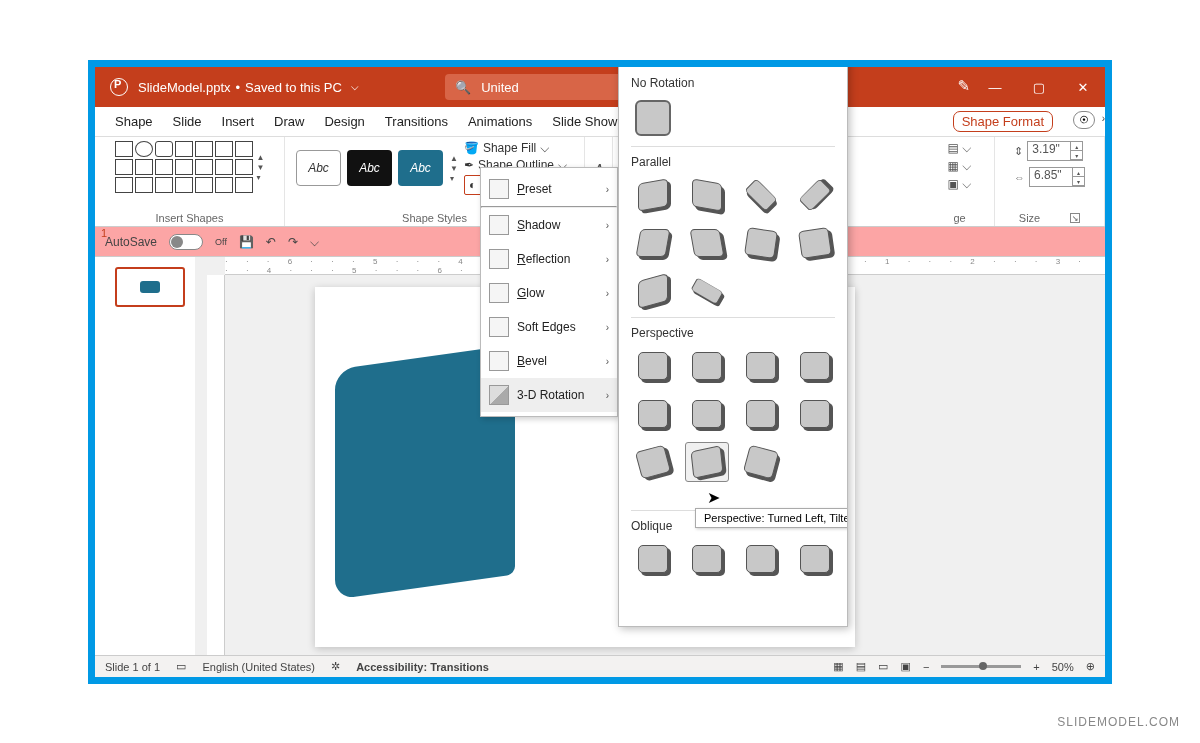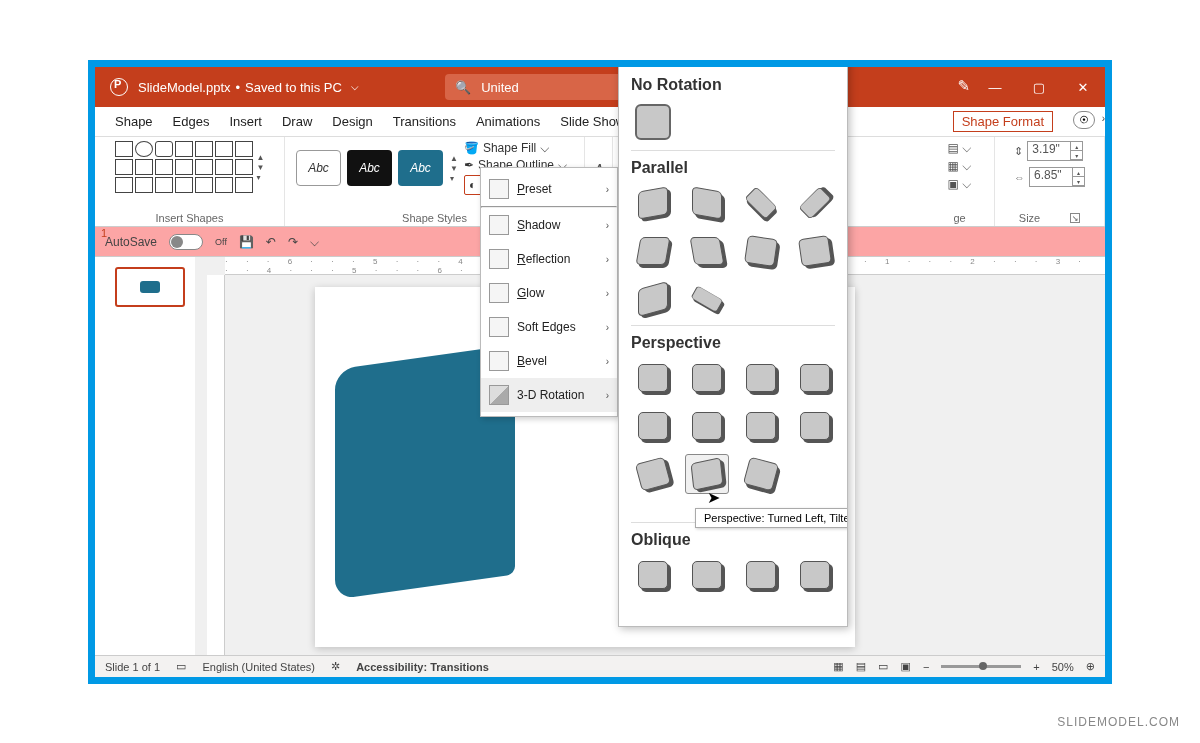--- a/index.html
+++ b/index.html
@@ -70,21 +70,21 @@
 
 .effects-menu { position: absolute; left: 385px; top: 100px; width: 138px; background: #fff; border: 1px solid #bbb; box-shadow: 2px 2px 6px rgba(0,0,0,0.2); z-index: 10; padding: 4px 0; }
 .effects-menu .item { display: flex; align-items: center; padding: 7px 8px; font-size: 12px; color: #222; gap: 8px; cursor: pointer; position: relative; }
 .effects-menu .item:hover, .effects-menu .item.hover { background: #eee; }
 .effects-menu .swatch { width: 20px; height: 20px; border: 1px solid #999; background: #f5f5f5; }
 .effects-menu .swatch.cube { background: linear-gradient(135deg, #ddd 50%, #aaa 50%); }
 .effects-menu .arrow { position: absolute; right: 8px; font-size: 10px; color: #555; }
 
 
 .rotation-gallery { position: absolute; left: 523px; top: -10px; width: 230px; height: 570px; background: #fff; border: 1px solid #bbb; box-shadow: 2px 2px 8px rgba(0,0,0,0.25); z-index: 11; padding: 10px 12px 4px 12px; overflow: hidden; }
-.rotation-gallery .section-title { font-size: 16px; font-weight: 700; color: #333; margin: 8px 0 6px 0; }
+.rotation-gallery .section-title { font-size: 12px; font-weight: 400; color: #333; margin: 8px 0 6px 0; }
 .rotation-gallery hr { border: none; border-top: 1px solid #ddd; margin: 6px 0; }
 .rot-grid { display: grid; grid-template-columns: repeat(4, 44px); gap: 8px 10px; }
 .rot-item { width: 44px; height: 40px; display: flex; align-items: center; justify-content: center; cursor: pointer; border-radius: 3px; }
 .rot-item.hover { border: 1px solid #888; background: #f0f0f0; }
 .cube3d { width: 30px; height: 28px; background: #c8c8c8; border: 1px solid #555; border-radius: 5px; box-shadow: 3px 3px 0 #555; }
 .no-rot { width: 36px; height: 36px; background: #c8c8c8; border: 2px solid #666; border-radius: 6px; }
 .tooltip { position: absolute; background: #fff; border: 1px solid #aaa; padding: 3px 8px; font-size: 11px; white-space: nowrap; box-shadow: 1px 1px 3px rgba(0,0,0,0.2); }
 .cursor { position: absolute; font-size: 16px; color: #000; z-index: 20; }
 
 .acrobat-frag { position: absolute; right: 160px; top: 42px; font-size: 13px; color: #222; }
@@ -114,31 +114,31 @@
     <span class="pencil">✎</span>
     <div class="winbtns">
       <div>—</div>
       <div>▢</div>
       <div>✕</div>
     </div>
   </div>
 
   <div class="ribbon-tabs">
     <span class="tab">Shape</span>
-    <span class="tab">Edges</span>
+    <span class="tab">Slide</span>
     <span class="tab">Insert</span>
     <span class="tab">Draw</span>
     <span class="tab">Design</span>
     <span class="tab">Transitions</span>
     <span class="tab">Animations</span>
     <span class="tab">Slide Show</span>
     <span class="tab">Record</span>
     <span class="tab">Revi</span>
     <span class="acrobat-frag">Acrobat</span>
-    <span class="tab active" style="position:absolute; right:52px;">Shape Format</span>
+    <span class="tab active" style="position:absolute; right:52px;border-radius:7px;">Shape Format</span>
     <span class="collapse">⦿</span>
     <span class="more-arrow">›</span>
   </div>
 
   <div class="ribbon">
     <div class="group" style="width:190px">
       <div style="display:flex; align-items:center;">
         <div class="shape-gallery">
           <div></div>
             <div style="border-radius:50%"></div>

